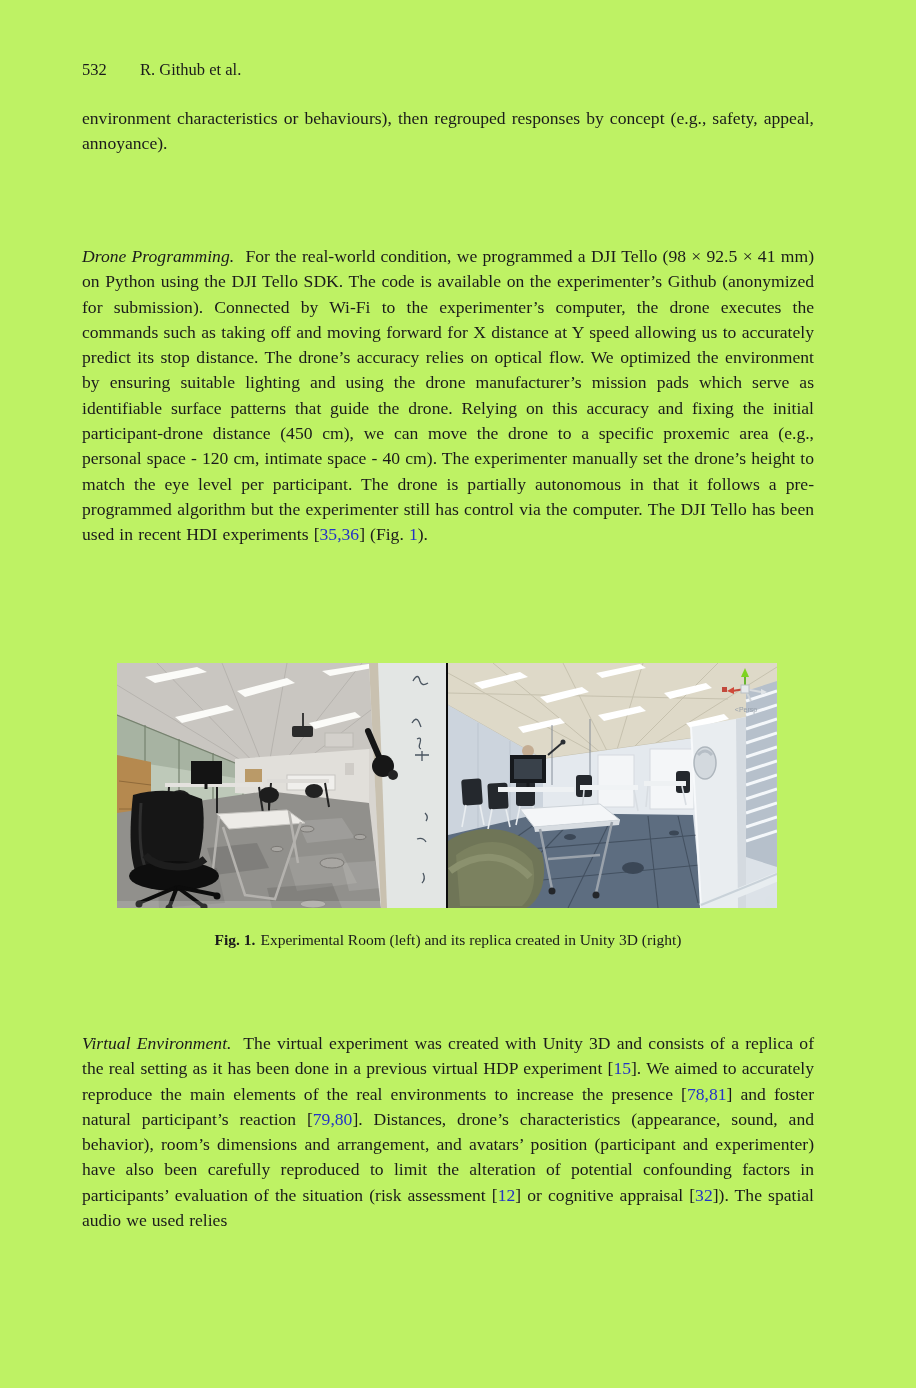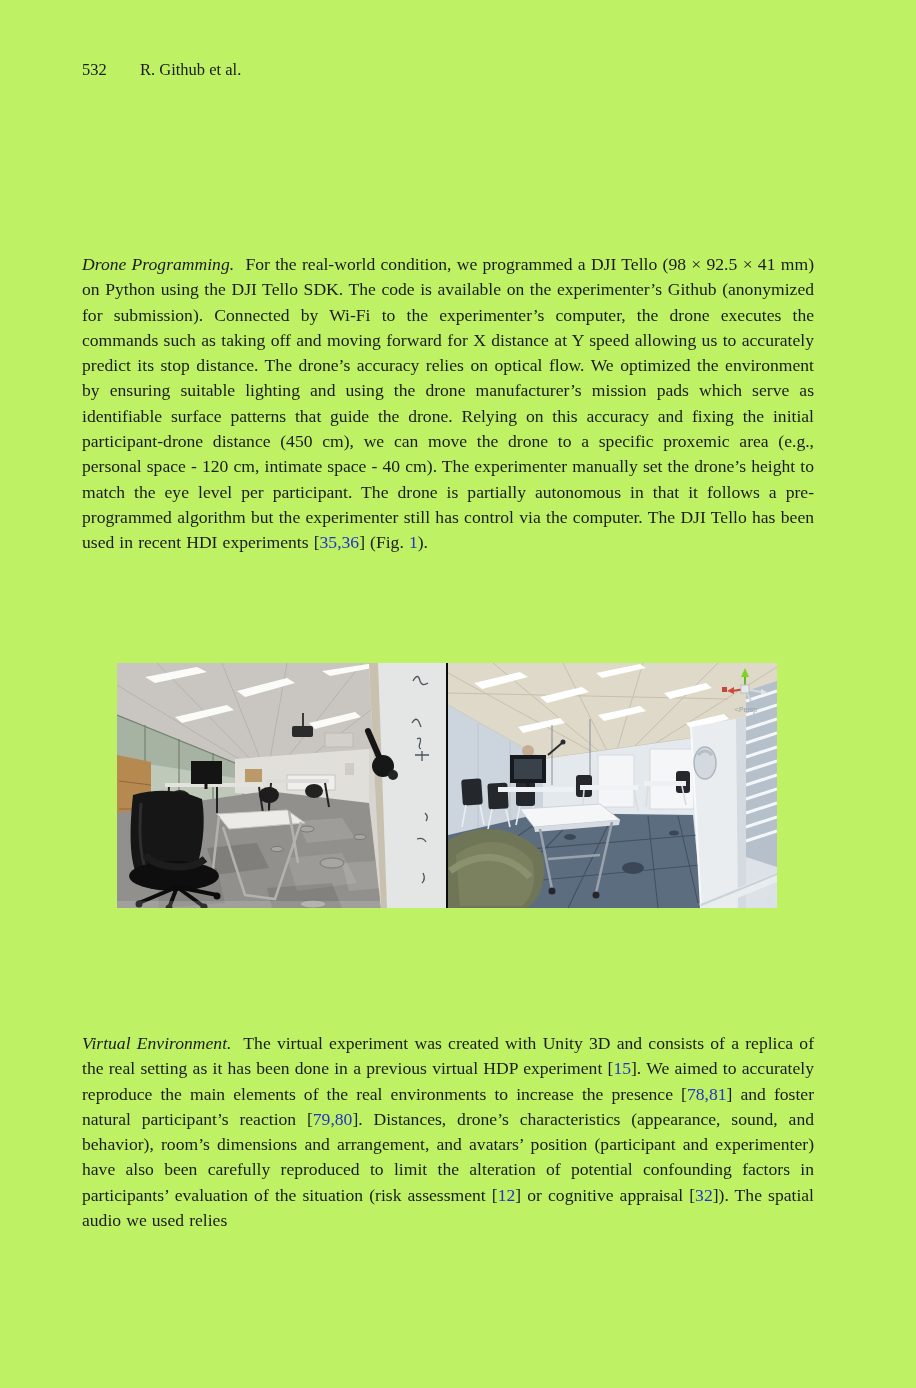--- a/index.html
+++ b/index.html
@@ -5,21 +5,21 @@
   html,body{margin:0;padding:0;background:#ffffff;}
   .page{position:relative;width:916px;height:1388px;background:#bef264;overflow:hidden;
         font-family:"Liberation Serif","DejaVu Serif",serif;color:#1b1b1b;}
   .col{position:absolute;left:82px;width:732px;}
   .running-header{top:60px;font-size:16.5px;display:flex;align-items:baseline;}
   .running-header .pgnum{min-width:58px;}
   .para{font-size:17.6px;line-height:25.3px;text-align:justify;word-spacing:0.04em;}
   .para-intro{top:106px;}
   .section-heading{top:196px;font-size:19.5px;font-weight:bold;display:flex;}
   .section-heading .secnum{margin-right:22px;}
-  .para-drone{top:252px;}
+  .para-drone{top:244px;}
   .para-virtual{top:1031px;font-family:Liberation Serif, serif;}
   .seg-it{font-style:italic;margin-right:6px;}
   .seg-cite{color:var(--cite,#2433c6);cursor:pointer;}
   .figure{position:absolute;left:117px;top:663px;width:660px;height:245px;display:flex;}
   .fig-left{width:329px;height:245px;}
   .fig-right{width:329px;height:245px;border-left:2px solid #0b0b0b;}
   .fig-left svg,.fig-right svg{display:block;}
   .caption{top:931px;font-size:15.5px;text-align:center;}
   .caption .cap-label{font-weight:bold;}
   .caption .cap-text{margin-left:5px;}
@@ -27,20 +27,21 @@
 </head>
 <body>
 
 <div class="page">
 
   <div class="col running-header">
     <span class="pgnum">532</span>
     <span>R. Github et al.</span>
   </div>
 
+  <div class="col para para-intro"><span>environment characteristics or behaviours), then regrouped responses by concept (e.g., safety, appeal, annoyance).</span></div>
 
 
   <div class="col para para-drone"><span class="seg-it">Drone Programming.</span><span> For the real-world condition, we programmed a DJI Tello (98 × 92.5 × 41 mm) on Python using the DJI Tello SDK. The code is available on the experimenter’s Github (anonymized for submission). Connected by Wi-Fi to the experimenter’s computer, the drone executes the commands such as taking off and moving forward for X distance at Y speed allowing us to accurately predict its stop distance. The drone’s accuracy relies on optical flow. We optimized the environment by ensuring suitable lighting and using the drone manufacturer’s mission pads which serve as identifiable surface patterns that guide the drone. Relying on this accuracy and fixing the initial participant-drone distance (450 cm), we can move the drone to a specific proxemic area (e.g., personal space - 120 cm, intimate space - 40 cm). The experimenter manually set the drone’s height to match the eye level per participant. The drone is partially autonomous in that it follows a pre-programmed algorithm but the experimenter still has control via the computer. The DJI Tello has been used in recent HDI experiments [</span><span class="seg-cite">35,36</span><span>] (Fig. </span><span class="seg-cite">1</span><span>).</span></div>
 
   <div class="figure">
 
     <div class="fig-left">
       <svg width="329" height="245" viewBox="0 0 329 245">
         <rect width="329" height="245" fill="#d8d5d0"></rect>
 
@@ -324,16 +325,19 @@
           <rect x="274" y="24" width="5" height="5" fill="#c2493c"></rect>
           <line x1="297" y1="26" x2="297" y2="13" stroke="#68b631" stroke-width="2"></line>
           <polygon points="293,14 301,14 297,5" fill="#7ed321"></polygon>
           <rect x="293" y="22" width="8" height="8" fill="#e6e9eb" stroke="#b9bfc4"></rect>
           <text x="298" y="49" font-size="7" fill="#97a0aa" text-anchor="middle" font-family="Liberation Sans, sans-serif">&lt;Persp</text>
         </g>
       </svg>
     </div>
   </div>
 
+  <div class="col caption">
+    <span class="cap-label">Fig. 1.</span><span class="cap-text">Experimental Room (left) and its replica created in Unity 3D (right)</span>
+  </div>
 
   <div class="col para para-virtual"><span class="seg-it">Virtual Environment.</span><span> The virtual experiment was created with Unity 3D and consists of a replica of the real setting as it has been done in a previous virtual HDP experiment [</span><span class="seg-cite">15</span><span>]. We aimed to accurately reproduce the main elements of the real environments to increase the presence [</span><span class="seg-cite">78,81</span><span>] and foster natural participant’s reaction [</span><span class="seg-cite">79,80</span><span>]. Distances, drone’s characteristics (appearance, sound, and behavior), room’s dimensions and arrangement, and avatars’ position (participant and experimenter) have also been carefully reproduced to limit the alteration of potential confounding factors in participants’ evaluation of the situation (risk assessment [</span><span class="seg-cite">12</span><span>] or cognitive appraisal [</span><span class="seg-cite">32</span><span>]). The spatial audio we used relies</span></div>
 
 </div>
 
 </body></html>

